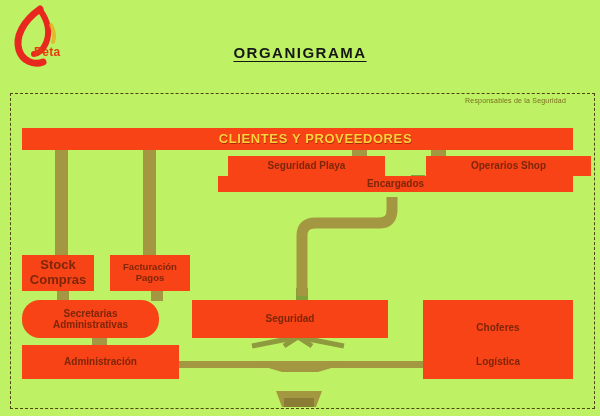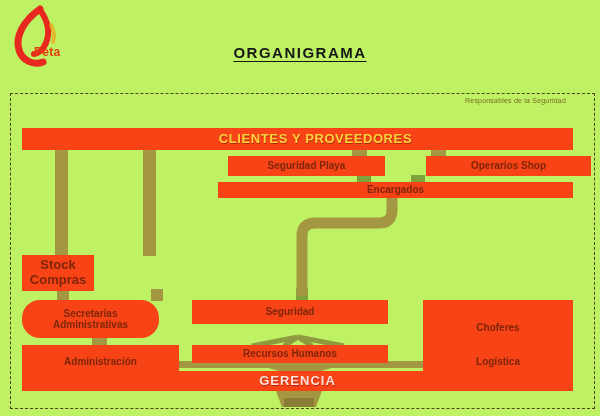--- a/index.html
+++ b/index.html
@@ -50,25 +50,25 @@
     text-shadow:.5px .5px 0 rgba(120,20,0,.55);
     padding-left:36px;
   }
   .box-gerencia{
     left:22px;top:371px;width:551px;height:20px;
     color:#ffe3da;font-size:13px;letter-spacing:1px;
     text-shadow:.5px .5px 0 rgba(130,10,0,.6);
   }
   .box-op-playa{left:228px;top:156px;width:157px;height:20px;}
   .box-op-shop{left:408px;top:156px;width:165px;height:20px;margin-left:18px;}
-  .box-encargados{left:218px;top:182px;width:355px;height:16px;}
+  .box-encargados{left:218px;top:176px;width:355px;height:16px;}
   .box-stock{left:22px;top:255px;width:72px;height:36px;font-size:13px;}
   .box-facturacion{left:110px;top:255px;width:80px;height:36px;font-size:9.5px;}
   .box-secretarias{left:22px;top:300px;width:137px;height:38px;border-radius:18px;}
-  .box-seguridad{left:192px;top:300px;width:196px;height:24px;}
+  .box-seguridad{left:192px;top:300px;width:196px;height:38px;}
   .box-choferes{left:423px;top:300px;width:150px;height:56px;text-align:right;}
   .box-administracion{left:22px;top:345px;width:157px;height:34px;}
   .box-recursos{left:192px;top:345px;width:196px;height:18px;}
   .box-logistica{left:423px;top:345px;width:150px;height:34px;}
 </style>
 </head>
 <body>
 
 <div class="page">
 
@@ -112,25 +112,25 @@
   </svg>
 
   <div class="box box-clientes">CLIENTES Y PROVEEDORES</div>
 
   <div class="box box-op-playa">Seguridad Playa</div>
   <div class="box box-op-shop">Operarios Shop</div>
   <div class="box box-encargados">Encargados</div>
 
   <div class="box box-stock two-line">Stock
 Compras</div>
+  <div class="box box-facturacion two-line">Facturación
+Pagos</div>
 
   <div class="box box-secretarias two-line">Secretarias
 Administrativas</div>
   <div class="box box-seguridad">Seguridad</div>
   <div class="box box-choferes">Choferes</div>
 
   <div class="box box-administracion">Administración</div>
-  <div class="box box-recursos">Recursos Humanos</div>
   <div class="box box-logistica">Logística</div>
 
-  <div class="box box-gerencia">GERENCIA</div>
 
 </div>
 
 </body></html>

